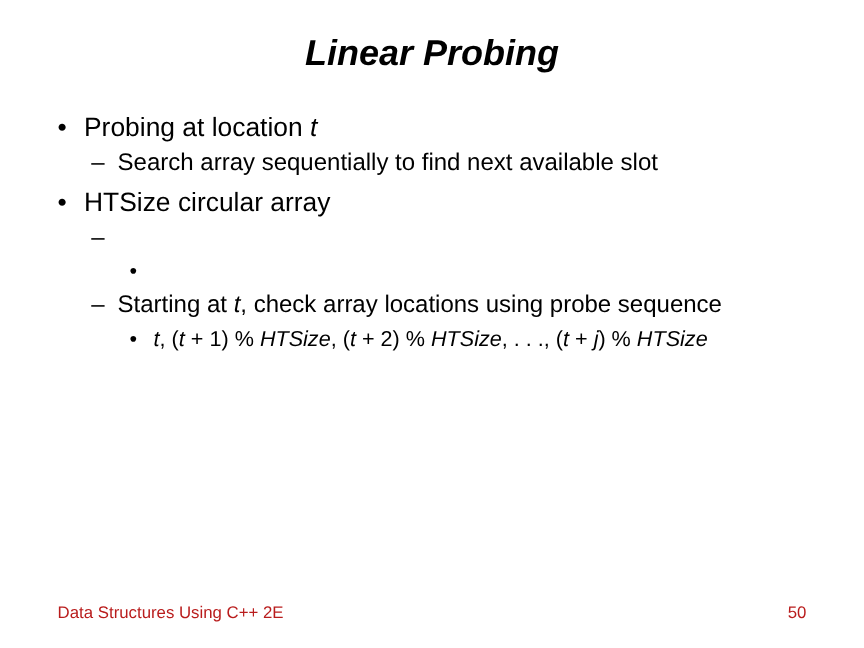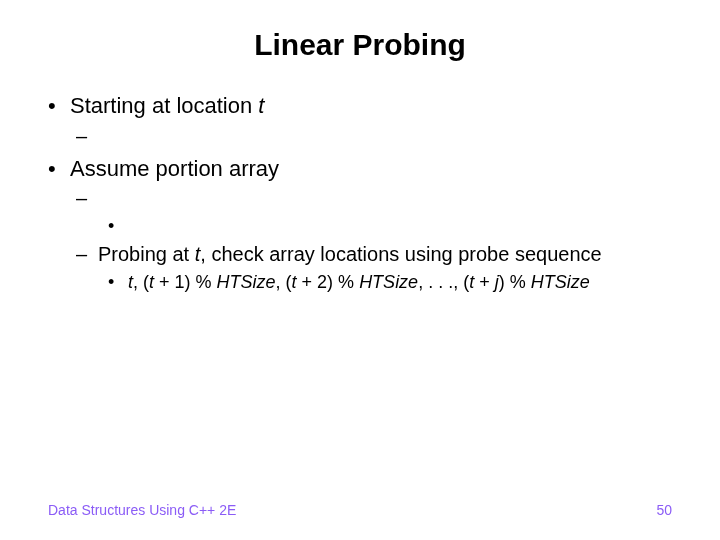--- a/index.html
+++ b/index.html
@@ -1,80 +1,81 @@
 <!DOCTYPE html>
 <html><head>
 <meta charset="utf-8">
 <style>
   * { margin: 0; padding: 0; box-sizing: border-box; }
   html, body { width: 720px; height: 540px; background: #fff; font-family: Arial, Helvetica, sans-serif; color: #000; }
   .slide { width: 720px; height: 540px; position: relative; padding: 28px 48px 0 48px; }
-  .title { font-size: 30px; text-align: center; margin-bottom: 30px; }
+  .title { font-size: 30px; text-align: center; margin-bottom: 30px; font-style: italic; }
   .content { font-size: 22px; line-height: 1.25; }
   ul { list-style: none; }
   .lvl1 > li { margin-bottom: 6px; }
   .lvl1 > li > .row { display: flex; }
   .lvl1 > li > .row > .bul { width: 22px; flex-shrink: 0; }
   .lvl2 { margin-top: 4px; }
   .lvl2 > li > .row { display: flex; font-size: 20px; margin-left: 28px; margin-bottom: 4px; }
   .lvl2 > li > .row > .bul { width: 22px; flex-shrink: 0; }
   .lvl3 { margin-top: 2px; }
   .lvl3 > li > .row { display: flex; font-size: 18px; margin-left: 60px; margin-bottom: 4px; }
   .lvl3 > li > .row > .bul { width: 20px; flex-shrink: 0; }
   .italic { font-style: italic; }
-  .footer { position: absolute; bottom: 22px; left: 48px; right: 48px; display: flex; justify-content: space-between; font-size: 14px; color: #8b5cf6; }
+  .footer { position: absolute; bottom: 22px; left: 48px; right: 48px; display: flex; justify-content: space-between; font-size: 14px; color: #b91c1c; }
 </style>
 </head>
 <body>
 
 <div class="slide">
   <h1 class="title">Linear Probing</h1>
 
   <div class="content">
     <ul class="lvl1">
 
       <li>
         <div class="row">
           <span class="bul">•</span>
           <span>
-            <span>Starting at location </span><span class="italic">t</span>
+            <span>Probing at location </span><span class="italic">t</span>
           </span>
         </div>
         <ul class="lvl2">
           <li>
             <div class="row">
               <span class="bul">–</span>
+              <span>Search array sequentially to find next available slot</span>
             </div>
           </li>
         </ul>
       </li>
 
       <li>
         <div class="row">
           <span class="bul">•</span>
-          <span>Assume portion array</span>
+          <span>HTSize circular array</span>
         </div>
         <ul class="lvl2">
           <li>
             <div class="row">
               <span class="bul">–</span>
             </div>
             <ul class="lvl3">
               <li>
                 <div class="row">
                   <span class="bul">•</span>
                 </div>
               </li>
             </ul>
           </li>
           <li>
             <div class="row">
               <span class="bul">–</span>
               <span>
-                <span>Probing at </span><span class="italic">t</span><span>, check array locations using probe sequence</span>
+                <span>Starting at </span><span class="italic">t</span><span>, check array locations using probe sequence</span>
               </span>
             </div>
             <ul class="lvl3">
               <li>
                 <div class="row">
                   <span class="bul">•</span>
                   <span>
                     <span class="italic">t</span><span>, (</span><span class="italic">t</span><span> + 1) % </span><span class="italic">HTSize</span><span>, (</span><span class="italic">t</span><span> + 2) % </span><span class="italic">HTSize</span><span>, . . ., (</span><span class="italic">t</span><span> + </span><span class="italic">j</span><span>) % </span><span class="italic">HTSize</span>
                   </span>
                 </div>

